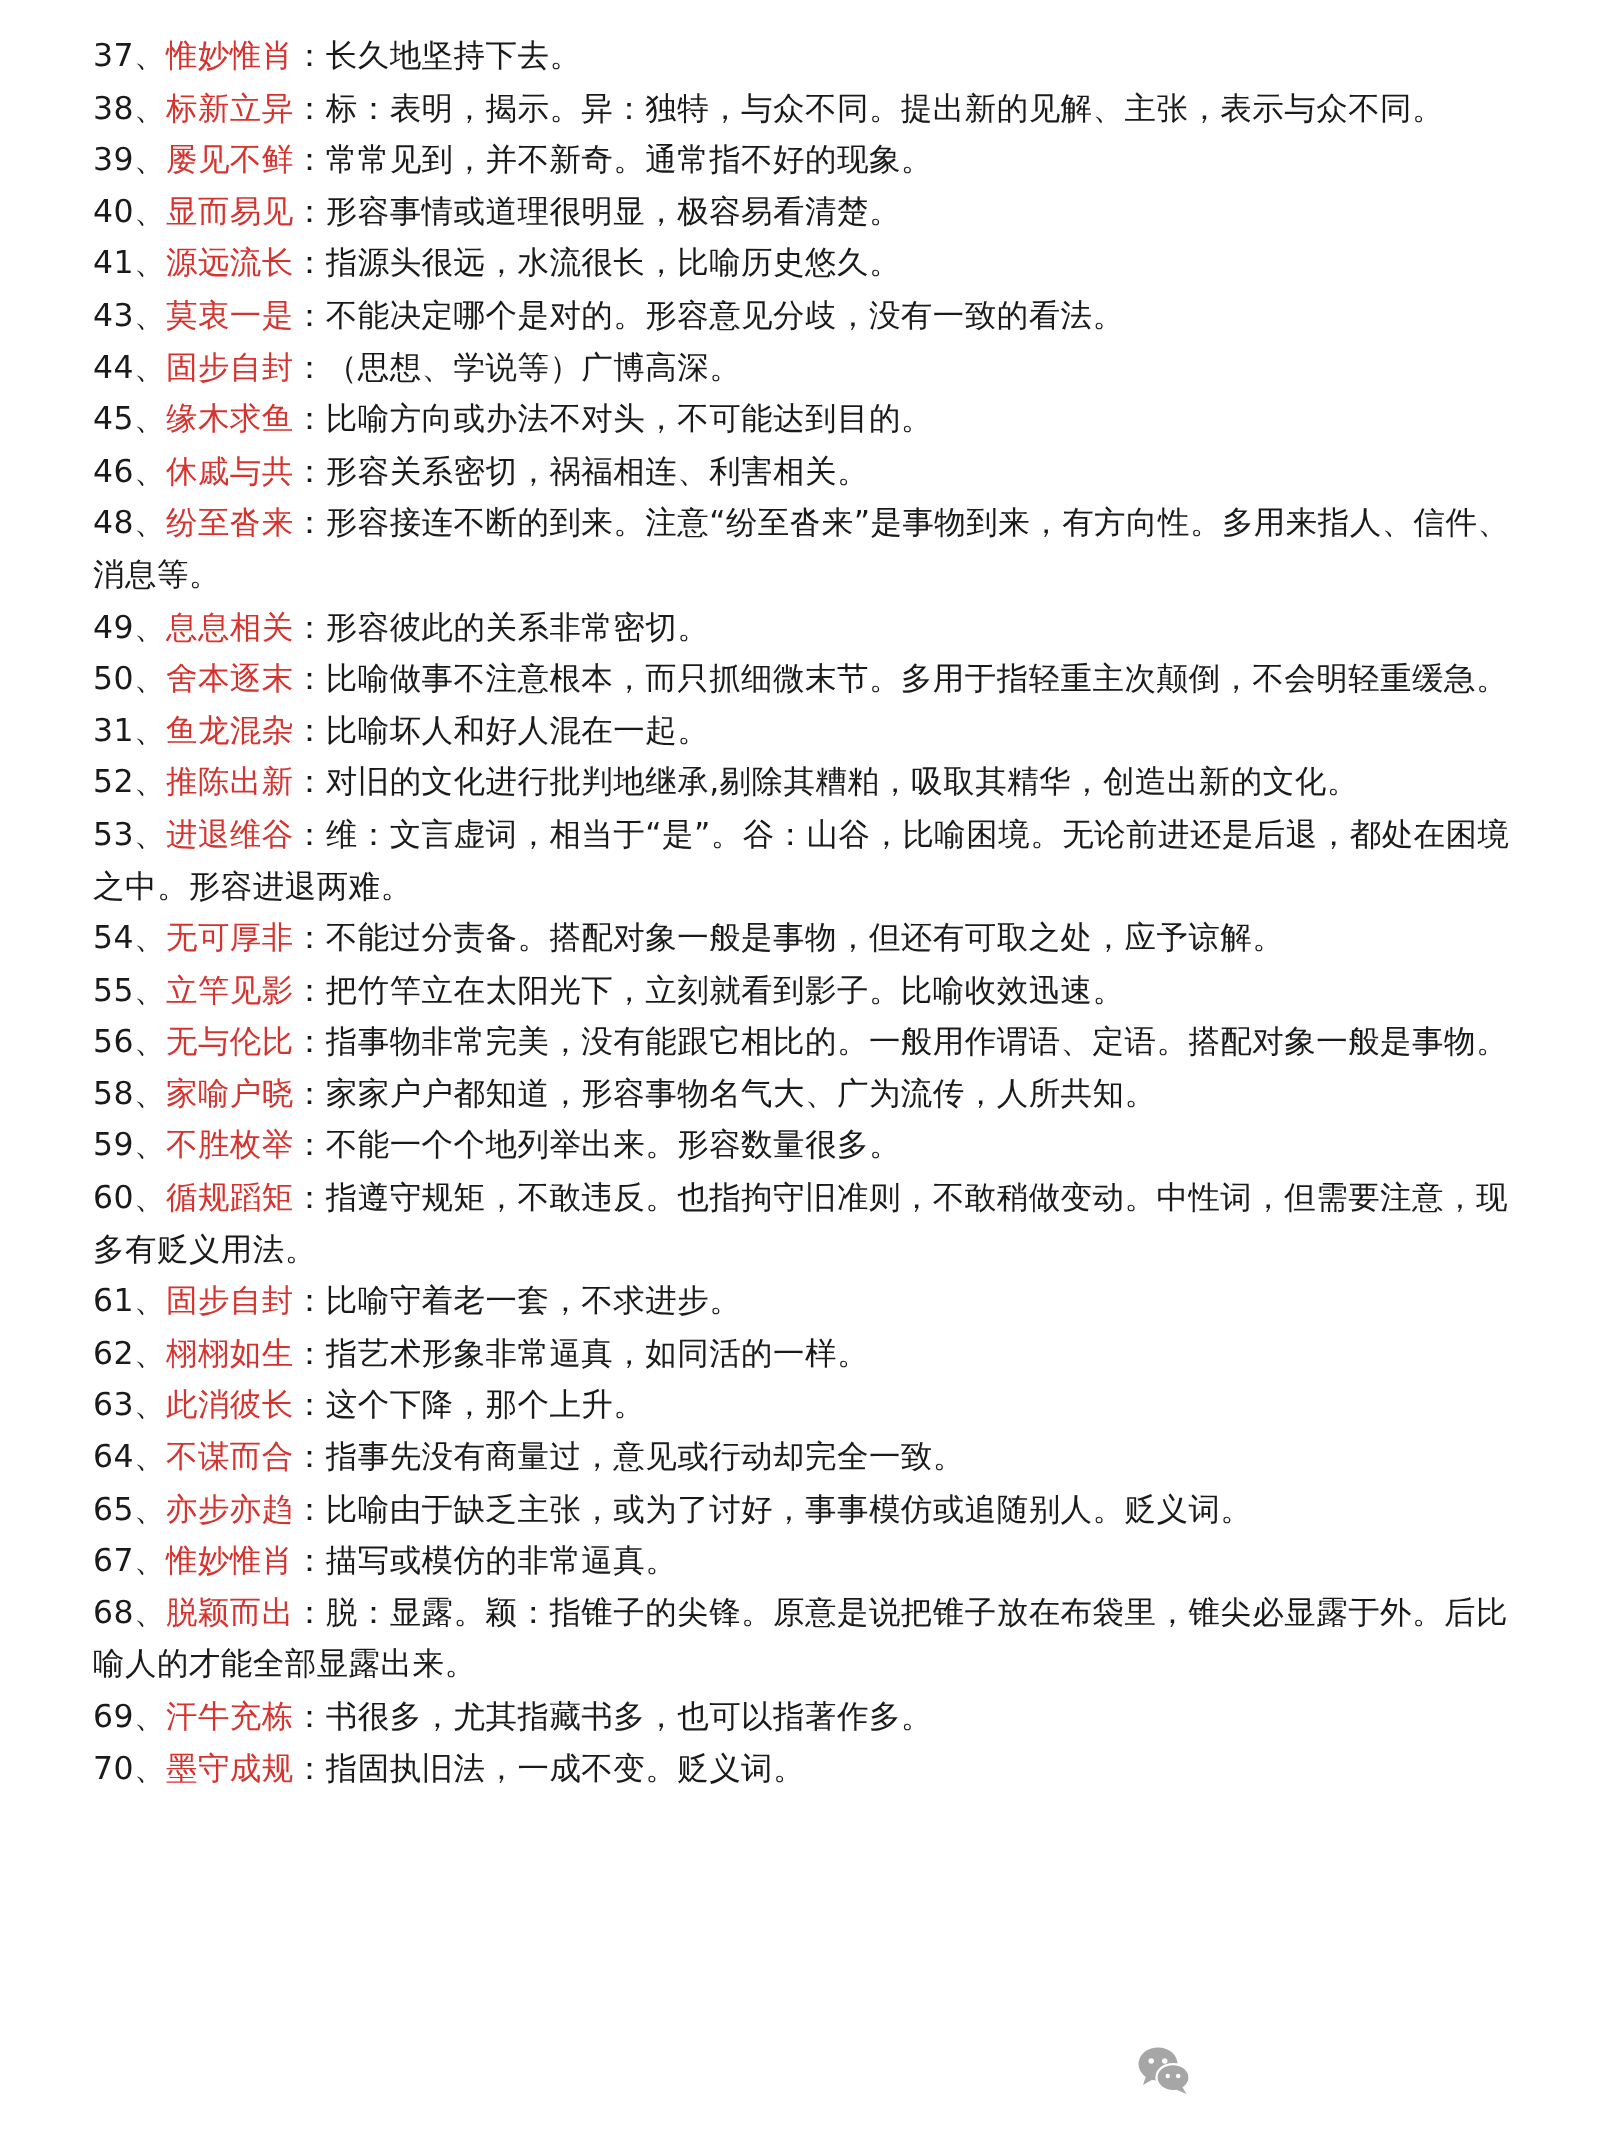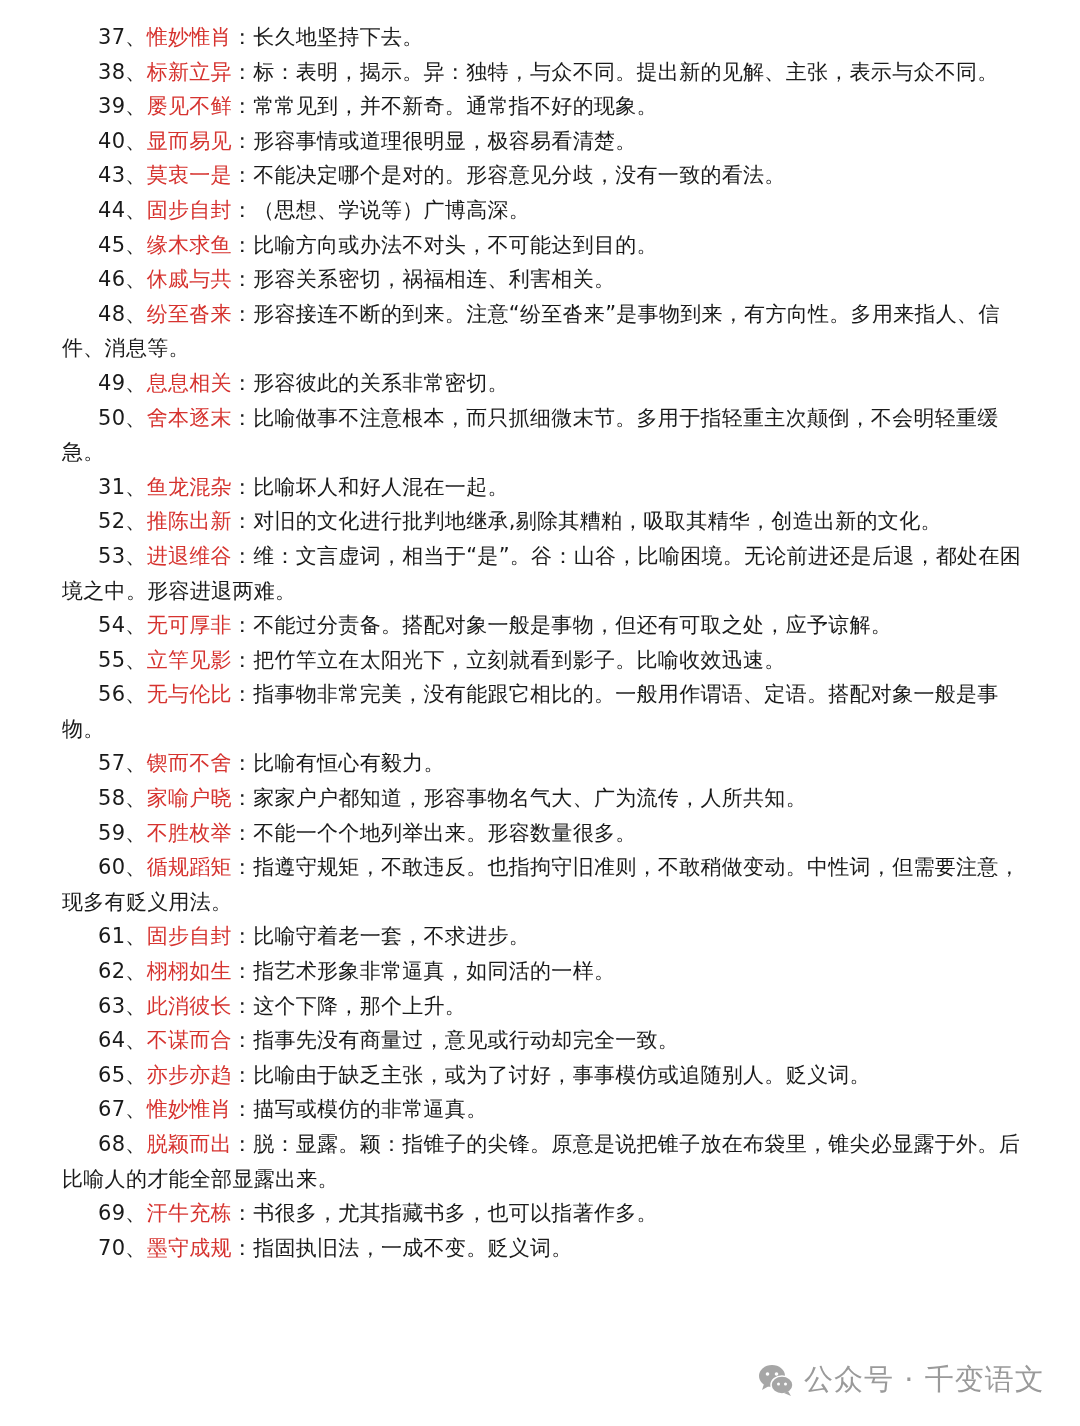--- a/index.html
+++ b/index.html
@@ -18,21 +18,21 @@
       top: 20px;
       width: 960px;
       margin: 0;
       padding: 0;
       list-style: none;
       font-size: 21px;
       line-height: 34.6px;
       letter-spacing: 0.3px;
     }
     .entry { margin: 0; padding: 0; }
-    .num { color: #1a1a1a; margin-left: 36px; }
+    .num { color: #1a1a1a; }
     .idiom { color: #d6332f; }
     .sep { color: #1a1a1a; }
     .def { color: #1a1a1a; }
     .watermark {
       position: absolute;
       left: 758px;
       top: 1360px;
       height: 40px;
       display: flex;
       align-items: center;
@@ -44,34 +44,34 @@
     .wm-icon { width: 36px; height: 34px; display: inline-block; }
   </style>
 </head>
 <body>
 
 <ul class="list" id="entry-list">
     <li class="entry"><span class="num">37</span><span class="sep">、</span><span class="idiom">惟妙惟肖</span><span class="sep">：</span><span class="def">长久地坚持下去。</span></li>
     <li class="entry"><span class="num">38</span><span class="sep">、</span><span class="idiom">标新立异</span><span class="sep">：</span><span class="def">标：表明，揭示。异：独特，与众不同。提出新的见解、主张，表示与众不同。</span></li>
     <li class="entry"><span class="num">39</span><span class="sep">、</span><span class="idiom">屡见不鲜</span><span class="sep">：</span><span class="def">常常见到，并不新奇。通常指不好的现象。</span></li>
     <li class="entry"><span class="num">40</span><span class="sep">、</span><span class="idiom">显而易见</span><span class="sep">：</span><span class="def">形容事情或道理很明显，极容易看清楚。</span></li>
+    <li class="entry"><span class="num">41</span><span class="sep">、</span><span class="idiom">源远流长</span><span class="sep">：</span><span class="def">指源头很远，水流很长，比喻历史悠久。</span></li>
     <li class="entry"><span class="num">43</span><span class="sep">、</span><span class="idiom">莫衷一是</span><span class="sep">：</span><span class="def">不能决定哪个是对的。形容意见分歧，没有一致的看法。</span></li>
     <li class="entry"><span class="num">44</span><span class="sep">、</span><span class="idiom">固步自封</span><span class="sep">：</span><span class="def">（思想、学说等）广博高深。</span></li>
     <li class="entry"><span class="num">45</span><span class="sep">、</span><span class="idiom">缘木求鱼</span><span class="sep">：</span><span class="def">比喻方向或办法不对头，不可能达到目的。</span></li>
     <li class="entry"><span class="num">46</span><span class="sep">、</span><span class="idiom">休戚与共</span><span class="sep">：</span><span class="def">形容关系密切，祸福相连、利害相关。</span></li>
     <li class="entry"><span class="num">48</span><span class="sep">、</span><span class="idiom">纷至沓来</span><span class="sep">：</span><span class="def">形容接连不断的到来。注意“纷至沓来”是事物到来，有方向性。多用来指人、信件、消息等。</span></li>
     <li class="entry"><span class="num">49</span><span class="sep">、</span><span class="idiom">息息相关</span><span class="sep">：</span><span class="def">形容彼此的关系非常密切。</span></li>
     <li class="entry"><span class="num">50</span><span class="sep">、</span><span class="idiom">舍本逐末</span><span class="sep">：</span><span class="def">比喻做事不注意根本，而只抓细微末节。多用于指轻重主次颠倒，不会明轻重缓急。</span></li>
     <li class="entry"><span class="num">31</span><span class="sep">、</span><span class="idiom">鱼龙混杂</span><span class="sep">：</span><span class="def">比喻坏人和好人混在一起。</span></li>
     <li class="entry"><span class="num">52</span><span class="sep">、</span><span class="idiom">推陈出新</span><span class="sep">：</span><span class="def">对旧的文化进行批判地继承,剔除其糟粕，吸取其精华，创造出新的文化。</span></li>
     <li class="entry"><span class="num">53</span><span class="sep">、</span><span class="idiom">进退维谷</span><span class="sep">：</span><span class="def">维：文言虚词，相当于“是”。谷：山谷，比喻困境。无论前进还是后退，都处在困境之中。形容进退两难。</span></li>
     <li class="entry"><span class="num">54</span><span class="sep">、</span><span class="idiom">无可厚非</span><span class="sep">：</span><span class="def">不能过分责备。搭配对象一般是事物，但还有可取之处，应予谅解。</span></li>
     <li class="entry"><span class="num">55</span><span class="sep">、</span><span class="idiom">立竿见影</span><span class="sep">：</span><span class="def">把竹竿立在太阳光下，立刻就看到影子。比喻收效迅速。</span></li>
     <li class="entry"><span class="num">56</span><span class="sep">、</span><span class="idiom">无与伦比</span><span class="sep">：</span><span class="def">指事物非常完美，没有能跟它相比的。一般用作谓语、定语。搭配对象一般是事物。</span></li>
-    <li class="entry"><span class="num">57</span><span class="sep">、</span><span class="idiom">锲而不舍</span><span class="sep">：</span><span class="def">比喻有恒心有毅力。</span></li>
     <li class="entry"><span class="num">58</span><span class="sep">、</span><span class="idiom">家喻户晓</span><span class="sep">：</span><span class="def">家家户户都知道，形容事物名气大、广为流传，人所共知。</span></li>
     <li class="entry"><span class="num">59</span><span class="sep">、</span><span class="idiom">不胜枚举</span><span class="sep">：</span><span class="def">不能一个个地列举出来。形容数量很多。</span></li>
     <li class="entry"><span class="num">60</span><span class="sep">、</span><span class="idiom">循规蹈矩</span><span class="sep">：</span><span class="def">指遵守规矩，不敢违反。也指拘守旧准则，不敢稍做变动。中性词，但需要注意，现多有贬义用法。</span></li>
     <li class="entry"><span class="num">61</span><span class="sep">、</span><span class="idiom">固步自封</span><span class="sep">：</span><span class="def">比喻守着老一套，不求进步。</span></li>
     <li class="entry"><span class="num">62</span><span class="sep">、</span><span class="idiom">栩栩如生</span><span class="sep">：</span><span class="def">指艺术形象非常逼真，如同活的一样。</span></li>
     <li class="entry"><span class="num">63</span><span class="sep">、</span><span class="idiom">此消彼长</span><span class="sep">：</span><span class="def">这个下降，那个上升。</span></li>
     <li class="entry"><span class="num">64</span><span class="sep">、</span><span class="idiom">不谋而合</span><span class="sep">：</span><span class="def">指事先没有商量过，意见或行动却完全一致。</span></li>
     <li class="entry"><span class="num">65</span><span class="sep">、</span><span class="idiom">亦步亦趋</span><span class="sep">：</span><span class="def">比喻由于缺乏主张，或为了讨好，事事模仿或追随别人。贬义词。</span></li>
     <li class="entry"><span class="num">67</span><span class="sep">、</span><span class="idiom">惟妙惟肖</span><span class="sep">：</span><span class="def">描写或模仿的非常逼真。</span></li>
     <li class="entry"><span class="num">68</span><span class="sep">、</span><span class="idiom">脱颖而出</span><span class="sep">：</span><span class="def">脱：显露。颖：指锥子的尖锋。原意是说把锥子放在布袋里，锥尖必显露于外。后比喻人的才能全部显露出来。</span></li>
@@ -83,14 +83,13 @@
   <svg class="wm-icon" viewBox="0 0 36 34">
     <ellipse cx="14" cy="13" rx="13" ry="11" fill="#a6a6a6"></ellipse>
     <path d="M6 21 L4 27 L11 23 Z" fill="#a6a6a6"></path>
     <circle cx="9.5" cy="11" r="1.8" fill="#ffffff"></circle>
     <circle cx="18.5" cy="11" r="1.8" fill="#ffffff"></circle>
     <ellipse cx="24" cy="22" rx="11" ry="9" fill="#a6a6a6" stroke="#ffffff" stroke-width="1.5"></ellipse>
     <path d="M30 28 L33 33 L26 30 Z" fill="#a6a6a6"></path>
     <circle cx="20.5" cy="21" r="1.5" fill="#ffffff"></circle>
     <circle cx="27.5" cy="21" r="1.5" fill="#ffffff"></circle>
   </svg>
-  <span>公众号 · 千变语文</span>
 </div>
 
 </body></html>

